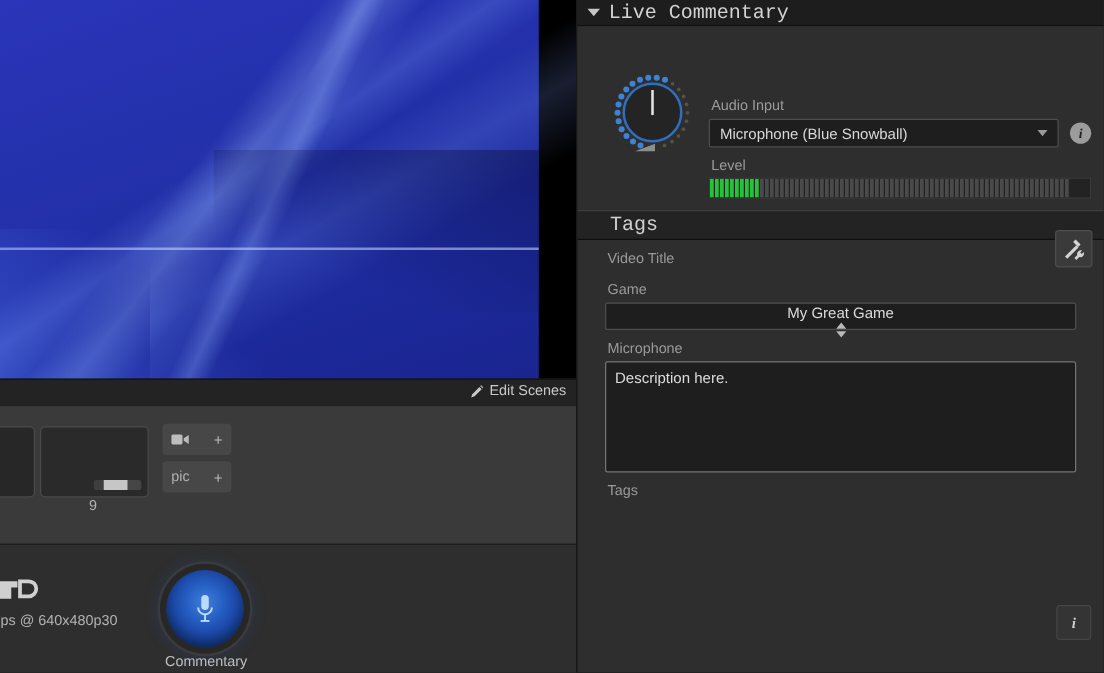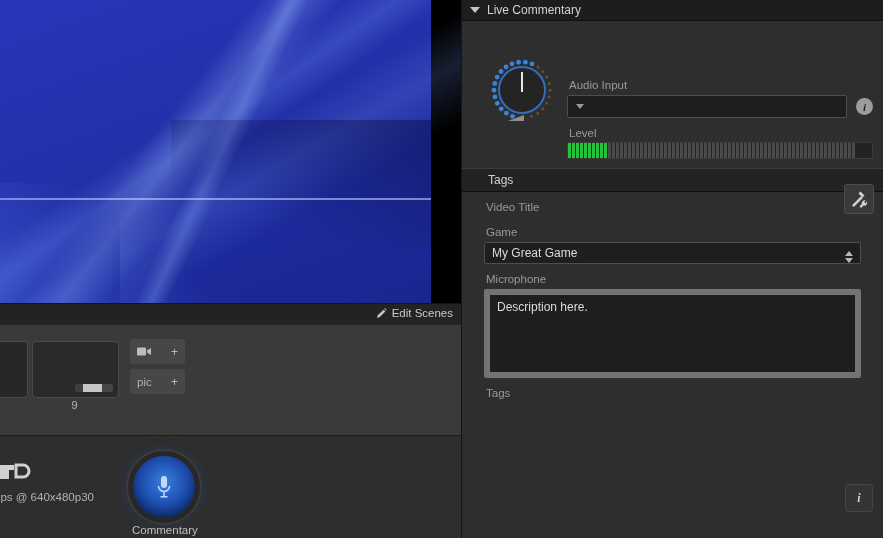--- a/index.html
+++ b/index.html
@@ -65,21 +65,21 @@
   .comm-label{margin-top:6px;color:#c0c0c0;font-size:11.5px;}
 
   
   .right{position:absolute;left:461px;top:0;width:422px;height:538px;background:#2e2e2e;
          border-left:1px solid #151515;box-sizing:border-box;}
 
   .sec-head{height:20px;background:#1d1d1d;border-bottom:1px solid #101010;
             display:flex;align-items:center;padding-left:8px;gap:7px;}
   .sec-head .tri{width:0;height:0;border-left:5px solid transparent;border-right:5px solid transparent;
                  border-top:6px solid #c6c6c6;}
-  .sec-head .title{color:#d2d2d2;font-size:12px;}
+  .sec-head .title{color:#d2d2d2;font-size:16px;font-family:Liberation Mono, monospace;}
   .sec-head.plain{padding-left:26px;height:22px;background:#232323;border-top:1px solid #3d3d3d;}
 
   .live-body{position:relative;height:147px;background:#2e2e2e;}
 
   .knob-wrap{position:absolute;left:24px;top:32px;width:72px;height:80px;cursor:pointer;}
   .tags-body{position:relative;padding:0 22px;}
 
   .fld-label{color:#9a9a9a;font-size:11.5px;margin:0 0 4px 2px;}
   .audio-col{position:absolute;left:105px;top:12px;right:10px;margin-top:46px;}
   .row1{display:flex;align-items:center;gap:9px;}
@@ -99,26 +99,26 @@
   .checkbox svg{position:absolute;left:0;top:-1px;}
   .chk-label{color:#b6b6b6;font-size:11.5px;}
   .dot{width:5px;height:5px;border-radius:50%;background:#6f6f6f;}
   .toolbtn{position:absolute;right:-1px;top:105px;width:28px;height:28px;background:#3a3a3a;
            border:1px solid #4d4d4d;border-radius:3px;display:flex;align-items:center;
            justify-content:center;cursor:pointer;}
 
   .input{height:22px;background:#1e1e1e;border:1px solid #4e4e4e;border-radius:2px;
          display:flex;align-items:center;padding:0 7px;box-sizing:border-box;
          color:#dcdcdc;font-size:12px;}
-  .input.sel{justify-content:space-between;cursor:pointer;}
+  .input.sel{justify-content:space-between;cursor:pointer;flex-direction:column;}
   .spin{width:0;height:0;border-left:4px solid transparent;border-right:4px solid transparent;
         border-bottom:5px solid #b9b9b9;position:relative;}
   .spin:after{content:"";position:absolute;left:-4px;top:7px;width:0;height:0;
         border-left:4px solid transparent;border-right:4px solid transparent;border-top:5px solid #b9b9b9;}
-  .textarea{height:89px;background:#1e1e1e;border:6px solid #737373;border-radius:2px;
+  .textarea{height:89px;background:#1e1e1e;border:1px solid #737373;border-radius:2px;
             padding:5px 7px;box-sizing:border-box;color:#dcdcdc;font-size:12px;}
   .tagbox{height:22px;background:#1e1e1e;border:1px solid #4e4e4e;border-radius:2px;
           display:flex;align-items:center;gap:5px;padding:0 4px;box-sizing:border-box;}
   .chip{background:#5c5c68;color:#e6e6ee;border-radius:3px;padding:1px 7px 2px;font-size:11.5px;cursor:pointer;}
   .gap{height:9px;}
   .btm-info{position:absolute;right:10px;top:484px;width:26px;height:26px;background:#343434;
             border:1px solid #454545;border-radius:3px;display:flex;align-items:center;
             justify-content:center;cursor:pointer;}
   .btm-info span{color:#cfcfcf;font-size:12px;font-style:italic;font-weight:bold;
                  font-family:"Liberation Serif",serif;}
@@ -233,20 +233,21 @@
           <circle cx="36" cy="37" r="23" fill="#242424" stroke="#2f6fc0" stroke-width="2"></circle>
           <rect x="35" y="19" width="2" height="20" fill="#e6e6e6"></rect>
           <path d="M22 68l16-6 0 6z" fill="#8e8e8e"></path>
         </svg>
       </div>
 
       <div class="audio-col">
         <div class="fld-label">Audio Input</div>
         <div class="row1">
           <div class="select">
+            <span>Microphone (Blue Snowball)</span>
             <span class="caret"></span>
           </div>
           <div class="infobtn">
             <span>i</span>
           </div>
         </div>
 
         <div class="level-label">Level</div>
         <div class="meter">
             <span class="seg" style="background: rgb(36, 196, 58);"></span>

